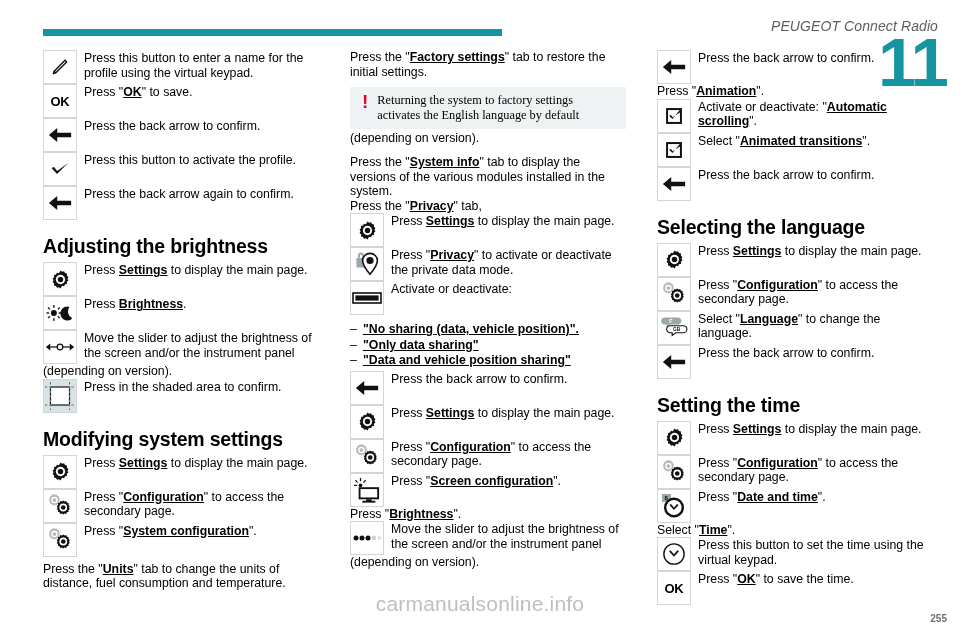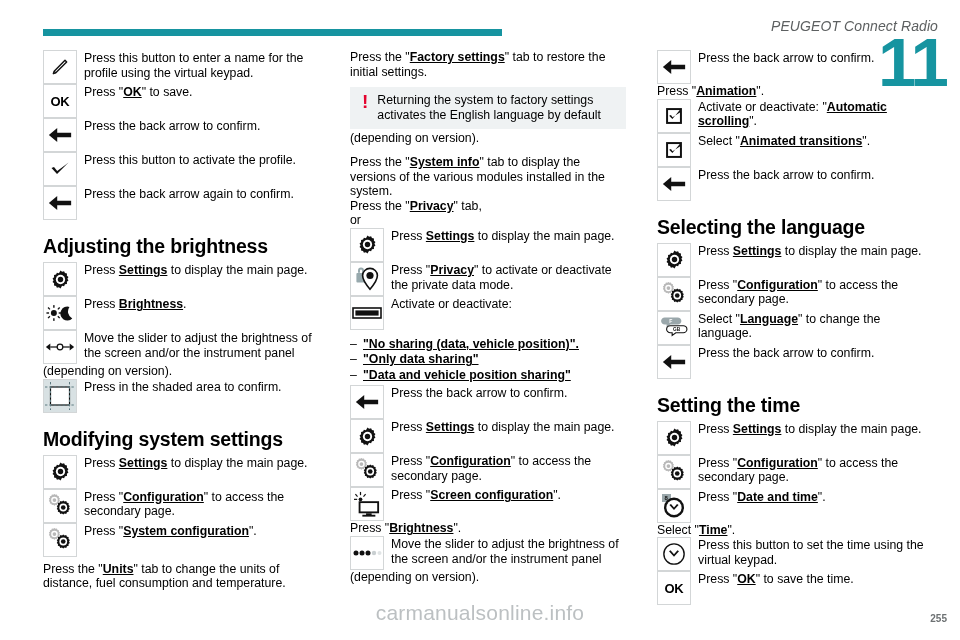--- a/index.html
+++ b/index.html
@@ -101,36 +101,36 @@
     display: flex;
     align-items: flex-start;
   }
   .warnbang {
     color: #e4032e;
     font-weight: bold;
     font-size: 19px;
     line-height: 15px;
     padding: 1px 9px 0 4px;
   }
-  .warntext { font-size: 12.3px; line-height: 14.6px; }
+  .warntext { font-size: 12.3px; line-height: 14.6px; font-family: Liberation Serif, serif; }
 
   
   .dash-list { margin: 7px 0 0 0; padding: 0; list-style: none; }
   .dash-list li {
     font-size: 12.3px;
     line-height: 15.5px;
     padding-left: 13px;
     text-indent: -13px;
   }
   .dash-list li .dash { display:inline-block; width:13px; text-indent:0; }
 
   
   .watermark {
     position: absolute;
-    left: 0; right: 0; bottom: 15px;
+    left: 0; right: 0; bottom: 24px;
     text-align: center;
     font-size: 21px;
     color: #bcc0c2;
     letter-spacing: .2px;
   }
   .pagenum {
     position: absolute;
     right: 13px; bottom: 16px;
     font-size: 10px;
     color: #6d7173;
@@ -313,21 +313,20 @@
     <p class="p">Press the "<b>Factory settings</b>" tab to restore the initial settings.</p>
 
     <div class="warnbox">
       <div class="warnbang">!</div>
       <div class="warntext">Returning the system to factory settings activates the English language by default</div>
     </div>
     <p class="p" style="margin-top:2px;">(depending on version).</p>
 
     <p class="p gap">Press the "<b>System info</b>" tab to display the versions of the various modules installed in the system.</p>
     <p class="p">Press the "<b>Privacy</b>" tab,</p>
-    <p class="p">or</p>
 
     <div class="irow">
       <div class="icell tall">
         <svg class="gi" width="21" height="21" viewBox="0 0 24 24" aria-hidden="true">
           <path d="M12 1.6l1.8 1.5 2.3-.6 1 2.2 2.3.5-.1 2.4 1.8 1.5-1.2 2 1.2 2-1.8 1.5.1 2.4-2.3.5-1 2.2-2.3-.6L12 22.4l-1.8-1.5-2.3.6-1-2.2-2.3-.5.1-2.4L2.9 14.8l1.2-2-1.2-2 1.8-1.5-.1-2.4 2.3-.5 1-2.2 2.3.6z" fill="#111"></path>
           <circle cx="12" cy="12" r="5.3" fill="#fff"></circle>
           <circle cx="12" cy="12" r="3.1" fill="#111"></circle>
         </svg>
       </div>
       <div class="itxt">Press <b>Settings</b> to display the main page.</div>

